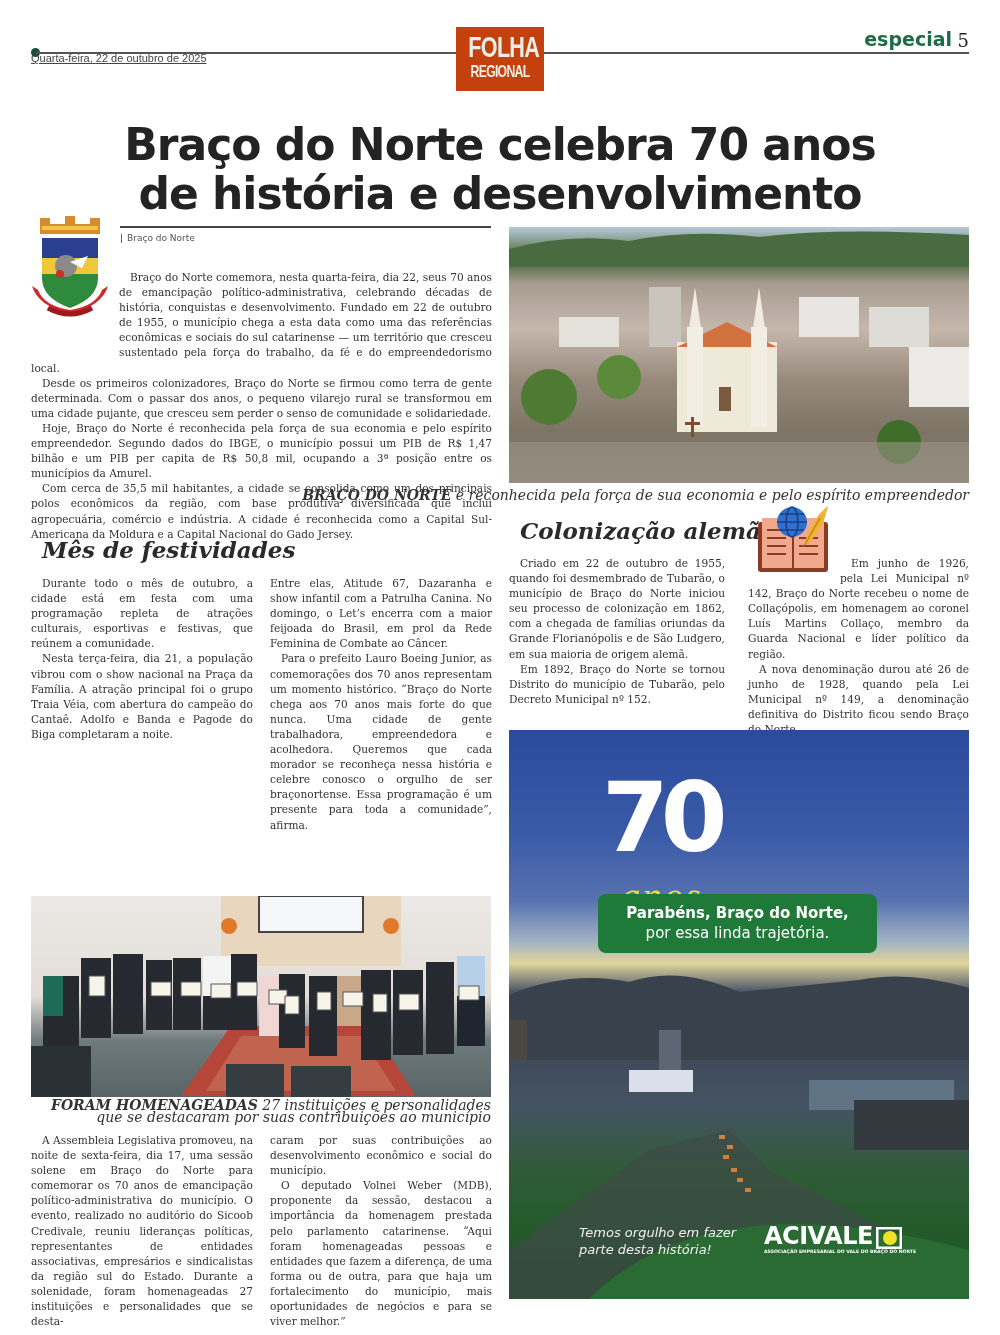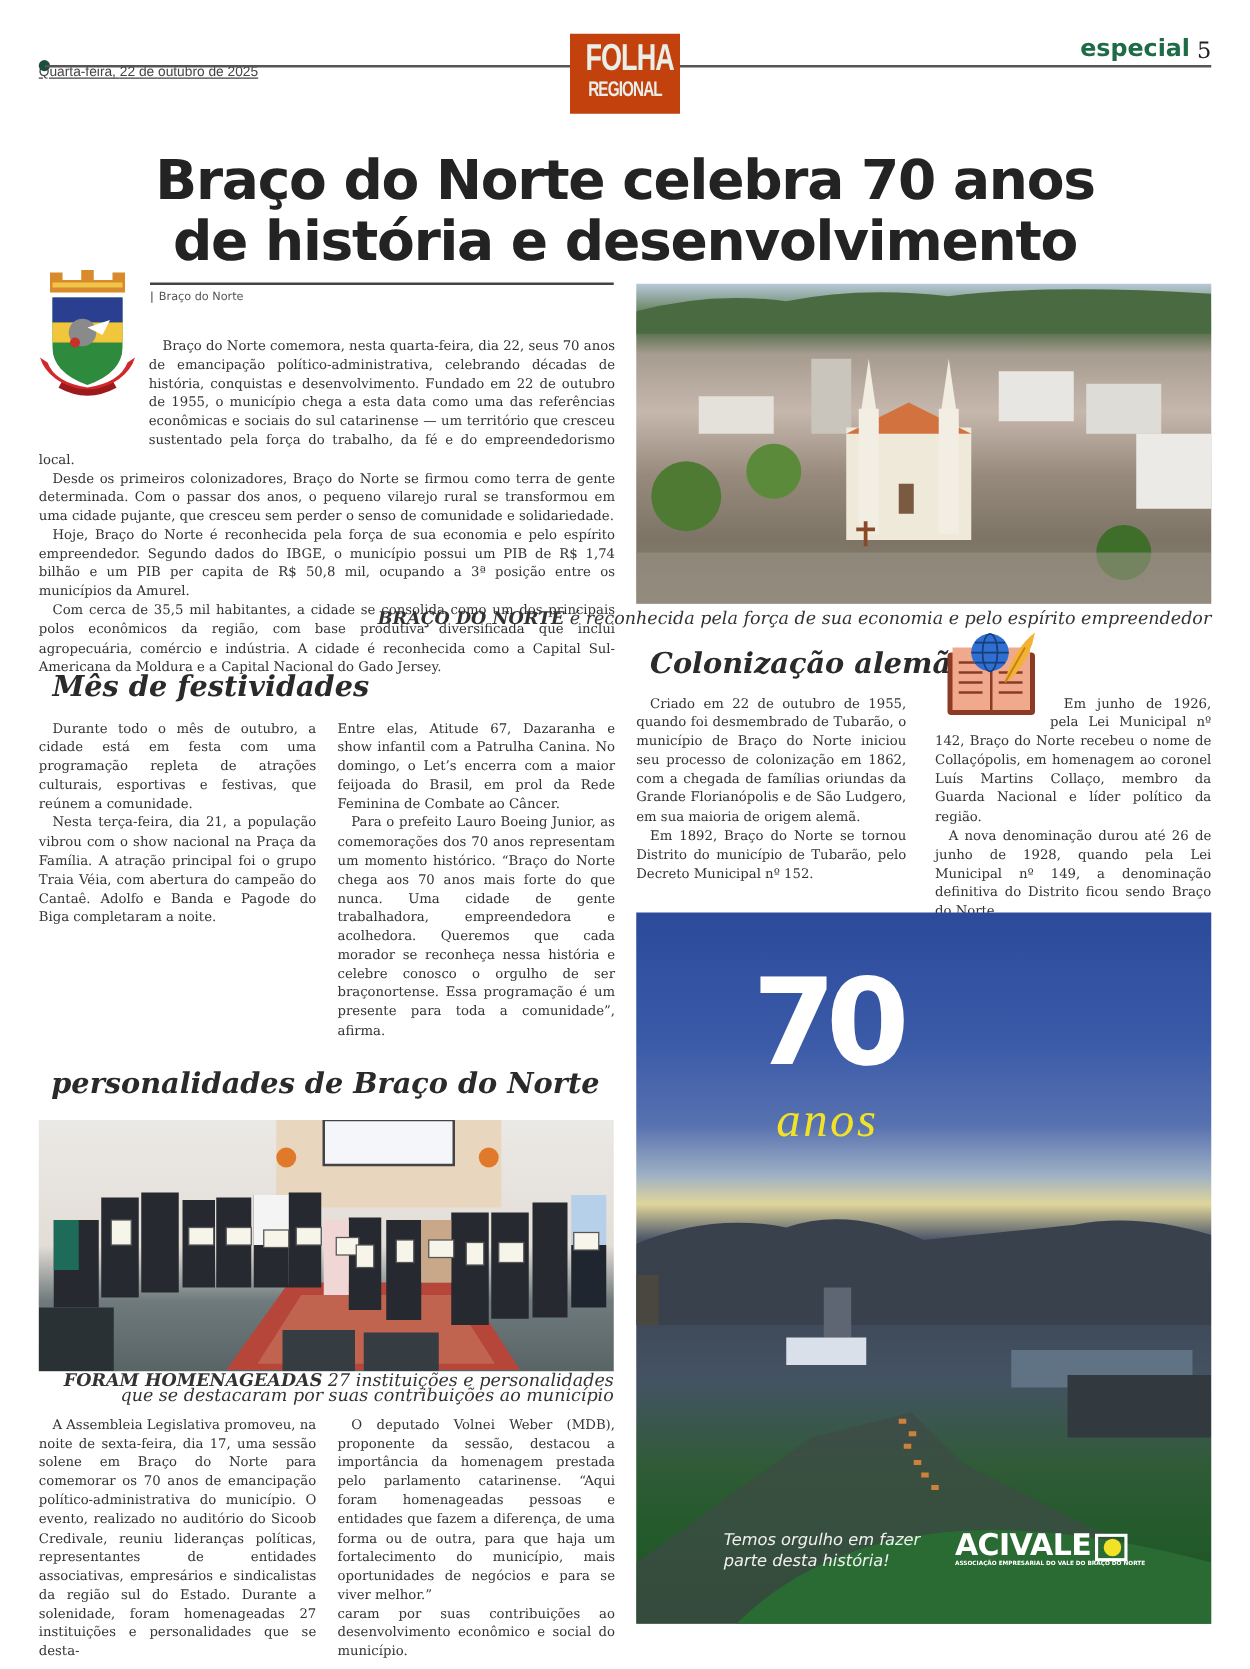--- a/index.html
+++ b/index.html
@@ -110,21 +110,21 @@
   <path d="M2 70 Q8 90 40 98 Q72 90 78 70 L72 74 Q66 90 40 94 Q14 90 8 74 Z" fill="#d1282b"></path>
   <path d="M18 92 Q40 104 62 92" stroke="#9b1a1c" stroke-width="5" fill="none"></path>
 </svg>
 
 <div class="lead-rule"></div>
 <div class="byline"><span class="bar">|</span><span>Braço do Norte</span></div>
 <div class="lead body-txt">
   <div class="wrap-float"></div>
   <p>Braço do Norte comemora, nesta quarta-feira, dia 22, seus 70 anos de emancipação político-administrativa, celebrando décadas de história, conquistas e desenvolvimento. Fundado em 22 de outubro de 1955, o município chega a esta data como uma das referências econômicas e sociais do sul catarinense — um território que cresceu sustentado pela força do trabalho, da fé e do empreendedorismo local.</p>
   <p>Desde os primeiros colonizadores, Braço do Norte se firmou como terra de gente determinada. Com o passar dos anos, o pequeno vilarejo rural se transformou em uma cidade pujante, que cresceu sem perder o senso de comunidade e solidariedade.</p>
-  <p>Hoje, Braço do Norte é reconhecida pela força de sua economia e pelo espírito empreendedor. Segundo dados do IBGE, o município possui um PIB de R$ 1,74 bilhão e um PIB per capita de R$ 50,8 mil, ocupando a 3ª posição entre os municípios da Amurel.</p>
+  <p>Hoje, Braço do Norte é reconhecida pela força de sua economia e pelo espírito empreendedor. Segundo dados do IBGE, o município possui um PIB de R$ 1,47 bilhão e um PIB per capita de R$ 50,8 mil, ocupando a 3ª posição entre os municípios da Amurel.</p>
   <p>Com cerca de 35,5 mil habitantes, a cidade se consolida como um dos principais polos econômicos da região, com base produtiva diversificada que inclui agropecuária, comércio e indústria. A cidade é reconhecida como a Capital Sul-Americana da Moldura e a Capital Nacional do Gado Jersey.</p>
 </div>
 
 <div class="photo-city">
   <svg width="460" height="256" viewBox="0 0 460 256">
     <path d="M0 22 Q60 6 120 14 Q180 2 250 10 Q330 0 460 8 V40 H0 Z" fill="#4a6a42"></path>
     <rect x="140" y="60" width="32" height="60" fill="#c9c4bc"></rect>
     <rect x="50" y="90" width="60" height="30" fill="#e4e0da"></rect>
     <rect x="290" y="70" width="60" height="40" fill="#e8e6e2"></rect>
     <rect x="360" y="80" width="60" height="40" fill="#dedcd6"></rect>
@@ -184,21 +184,21 @@
   <p>Criado em 22 de outubro de 1955, quando foi desmembrado de Tubarão, o município de Braço do Norte iniciou seu processo de colonização em 1862, com a chegada de famílias oriundas da Grande Florianópolis e de São Ludgero, em sua maioria de origem alemã.</p>
   <p>Em 1892, Braço do Norte se tornou Distrito do município de Tubarão, pelo Decreto Municipal nº 152.</p>
 </div>
 <div class="col col-c2 body-txt">
   <div class="gap"></div>
   <p>Em junho de 1926, pela Lei Municipal nº 142, Braço do Norte recebeu o nome de Collaçópolis, em homenagem ao coronel Luís Martins Collaço, membro da Guarda Nacional e líder político da região.</p>
   <p>A nova denominação durou até 26 de junho de 1928, quando pela Lei Municipal nº 149, a denominação definitiva do Distrito ficou sendo Braço do Norte.</p>
 </div>
 
 <h2 class="sec-head h-alesc">
-  <br><span>personalidades de Braço do Norte</span>
+  <br>
 </h2>
 <div class="photo-event">
   <svg width="460" height="201" viewBox="0 0 460 201">
     <rect x="190" y="0" width="180" height="70" fill="#e8d6bf"></rect>
     <rect x="228" y="0" width="104" height="36" fill="#f4f6fa" stroke="#444" stroke-width="2"></rect>
     <circle cx="198" cy="30" r="8" fill="#e07a2a"></circle>
     <circle cx="360" cy="30" r="8" fill="#e07a2a"></circle>
     <polygon points="150,200 200,130 340,130 385,200" fill="#b6463a"></polygon>
     <polygon points="175,195 210,140 330,140 365,195" fill="#c8785e" opacity="0.6"></polygon>
     <g fill="#262a30">
@@ -240,22 +240,22 @@
     <rect x="260" y="170" width="60" height="31" fill="#353d42"></rect>
   </svg>
 </div>
 <div class="caption cap-event">
   <b>FORAM HOMENAGEADAS</b><span> 27 instituições e personalidades</span><br><span>que se destacaram por suas contribuições ao município</span>
 </div>
 <div class="col alesc-c1 body-txt">
   <p>A Assembleia Legislativa promoveu, na noite de sexta-feira, dia 17, uma sessão solene em Braço do Norte para comemorar os 70 anos de emancipação político-administrativa do município. O evento, realizado no auditório do Sicoob Credivale, reuniu lideranças políticas, representantes de entidades associativas, empresários e sindicalistas da região sul do Estado. Durante a solenidade, foram homenageadas 27 instituições e personalidades que se desta-</p>
 </div>
 <div class="col alesc-c2 body-txt">
+  <p style="text-indent:0">caram por suas contribuições ao desenvolvimento econômico e social do município.</p>
   <p>O deputado Volnei Weber (MDB), proponente da sessão, destacou a importância da homenagem prestada pelo parlamento catarinense. “Aqui foram homenageadas pessoas e entidades que fazem a diferença, de uma forma ou de outra, para que haja um fortalecimento do município, mais oportunidades de negócios e para se viver melhor.”</p>
-  <p style="text-indent:0">caram por suas contribuições ao desenvolvimento econômico e social do município.</p>
 </div>
 
 <div class="ad">
   <svg class="bg" width="460" height="569" viewBox="0 0 460 569">
     <path d="M0 265 Q60 240 120 252 Q170 235 230 262 Q300 255 350 250 Q400 240 460 258 V330 H0 Z" fill="#39414c"></path>
     <rect x="150" y="300" width="22" height="40" fill="#5d6672"></rect>
     <rect x="0" y="290" width="18" height="40" fill="#4a4640"></rect>
     <rect x="120" y="340" width="64" height="22" fill="#d9e0ea"></rect>
     <rect x="300" y="350" width="145" height="30" fill="#5f7385"></rect>
     <rect x="345" y="370" width="115" height="50" fill="#323a3f"></rect>
@@ -265,20 +265,24 @@
       <rect x="210" y="405" width="6" height="4"></rect>
         <rect x="218" y="415" width="6" height="4"></rect>
       <rect x="214" y="425" width="6" height="4"></rect>
         <rect x="222" y="438" width="6" height="4"></rect>
       <rect x="228" y="448" width="6" height="4"></rect>
         <rect x="236" y="458" width="6" height="4"></rect>
     </g>
   </svg>
   <div class="ad-70">70</div>
   <div class="ad-anos">anos</div>
+  <div class="ad-box">
+    <span class="b">Parabéns, Braço do Norte,</span>
+    <span>por essa linda trajetória.</span>
+  </div>
   <div class="ad-proud">
     <span>Temos orgulho em fazer</span><br><span>parte desta história!</span>
   </div>
   <div class="ad-brand">ACIVALE</div>
   <svg class="ad-logo-mark" viewBox="0 0 26 22">
     <rect x="1" y="1" width="24" height="20" fill="none" stroke="#fff" stroke-width="3"></rect>
     <circle cx="14" cy="11" r="7" fill="#f2e227"></circle>
   </svg>
   <div class="ad-brand-sub">ASSOCIAÇÃO EMPRESARIAL DO VALE DO BRAÇO DO NORTE</div>
 </div>

